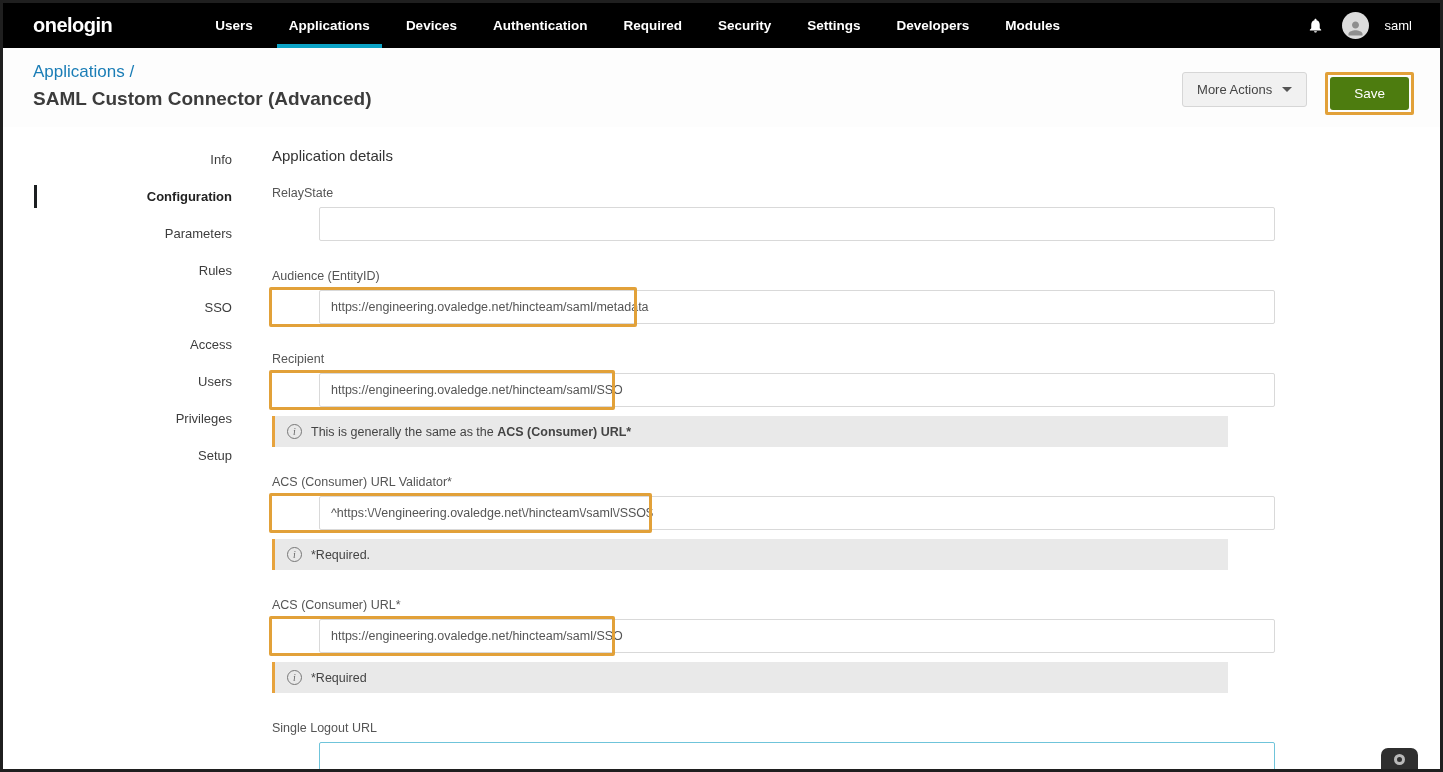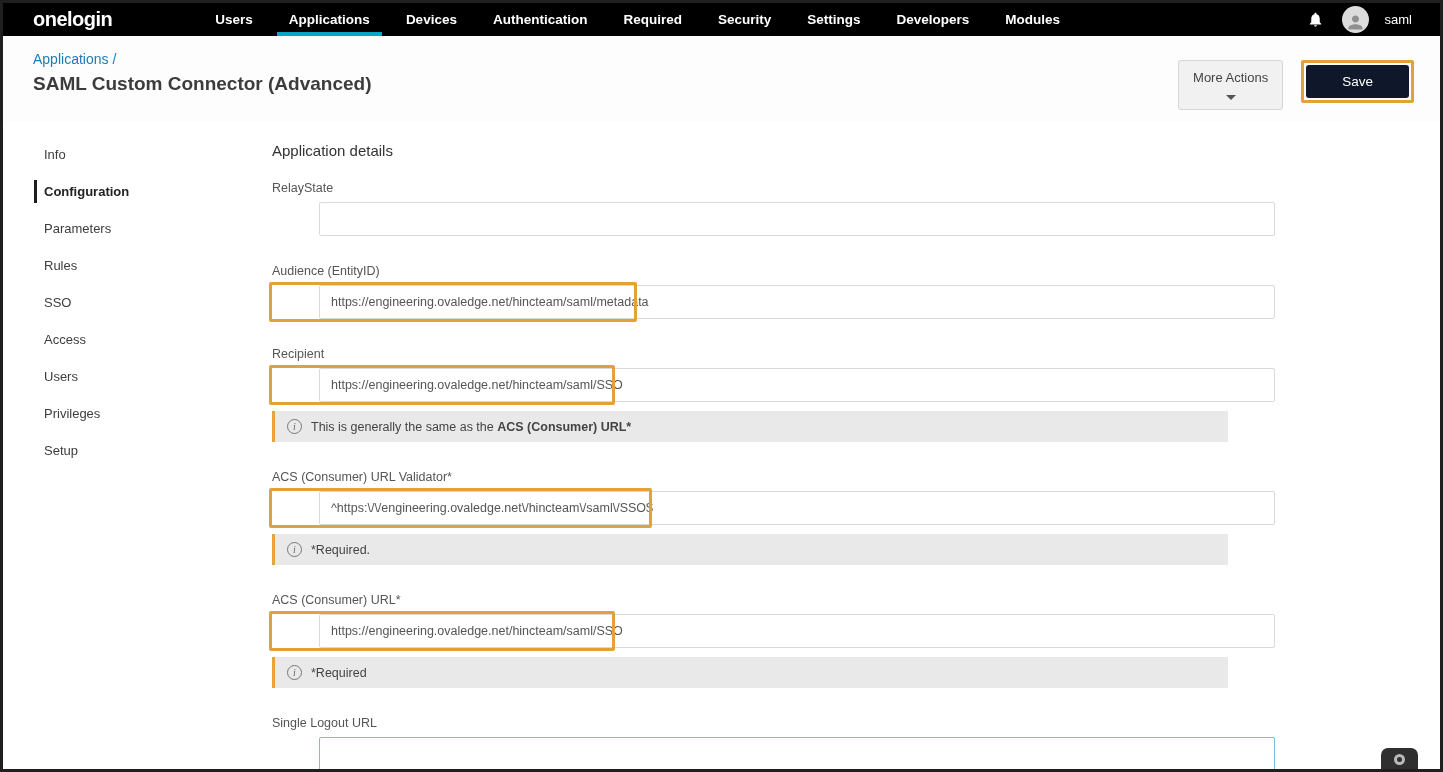--- a/index.html
+++ b/index.html
@@ -1,42 +1,42 @@
 <!DOCTYPE html>
 <html><head>
 <meta charset="utf-8">
 <style>
   * { margin:0; padding:0; box-sizing:border-box; }
   body { font-family:"Liberation Sans", sans-serif; background:#ffffff; }
   .screen { position:relative; width:1443px; height:772px; border:3px solid #1f1f1f; background:#ffffff; overflow:hidden; }
 
   
-  .topnav { height:33px; background:#000000; display:flex; align-items:stretch; color:#fff; }
+  .topnav { height:45px; background:#000000; display:flex; align-items:stretch; color:#fff; }
   .logo { font-size:20px; font-weight:bold; letter-spacing:-0.5px; display:flex; align-items:center; padding:0 30px 0 30px; margin-right:55px; }
   .nav-items { display:flex; align-items:stretch; flex:1; }
   .nav-item { position:relative; display:flex; align-items:center; padding:0 18px; font-size:13.5px; font-weight:bold; color:#ffffff; cursor:pointer; }
   .nav-item.active::after { content:""; position:absolute; left:6px; right:6px; bottom:0; height:4px; background:#0ba3c6; }
   .nav-right { display:flex; align-items:center; gap:16px; padding-right:28px; }
   .bell { width:20px; height:20px; display:flex; align-items:center; justify-content:center; cursor:pointer; }
   .avatar { width:27px; height:27px; border-radius:50%; background:#dcdcdc; display:flex; align-items:flex-end; justify-content:center; overflow:hidden; cursor:pointer; }
   .username { font-size:13px; color:#fff; }
 
   
   .page-header { display:flex; justify-content:space-between; align-items:flex-start; padding:14px 26px 12px 30px; background:#fdfdfd; }
-  .breadcrumb { font-size:14px; color:#1a7db6; text-decoration:none; cursor:pointer; display:inline-block; margin-bottom:6px; }
+  .breadcrumb { font-size:17px; color:#1a7db6; text-decoration:none; cursor:pointer; display:inline-block; margin-bottom:6px; }
   .page-title { font-size:19px; font-weight:bold; color:#3c3c3c; }
   .header-actions { display:flex; align-items:flex-start; gap:18px; padding-top:10px; }
-  .btn-more { display:flex; align-items:center; gap:10px; background:#f1f1f1; border:1px solid #d6d6d6; border-radius:3px; padding:9px 14px; font-size:13px; color:#444; font-family:inherit; cursor:pointer;flex-direction:column; }
+  .btn-more { display:flex; align-items:center; gap:10px; background:#f1f1f1; border:1px solid #d6d6d6; border-radius:3px; padding:9px 14px; font-size:13px; color:#444; font-family:inherit; cursor:pointer; }
   .caret { width:0; height:0; border-left:5px solid transparent; border-right:5px solid transparent; border-top:5px solid #555; }
   .save-annotation { border:3px solid #e2a139; border-radius:2px; padding:2px; }
-  .btn-save { background:#0f172a; color:#fff; border:none; border-radius:3px; padding:9px 36px; font-size:13.5px; font-family:inherit; cursor:pointer; }
+  .btn-save { background:#4d7c0f; color:#fff; border:none; border-radius:3px; padding:9px 24px; font-size:13.5px; font-family:inherit; cursor:pointer; }
 
   
   .content { display:flex; align-items:flex-start; }
-  .sidebar { width:239px; padding-top:14px; flex-shrink:0; }
+  .sidebar { width:239px; padding-top:14px; flex-shrink:0;text-align:right; }
   .side-item { position:relative; padding:11px 10px 11px 41px; font-size:13px; color:#3d3d3d; cursor:pointer; }
   .side-item.active { font-weight:bold; color:#222; }
   .side-item.active::before { content:""; position:absolute; left:31px; top:7px; bottom:7px; width:3px; background:#1c1f21; }
 
   .main { flex:1; padding:20px 0 0 30px; }
   .main-inner { width:956px; }
   .section-title { font-size:15px; font-weight:normal; color:#333; margin-bottom:22px; }
 
   .field { margin-bottom:28px; }
   .field-label { display:block; font-size:12.5px; color:#555; margin-bottom:7px; }

